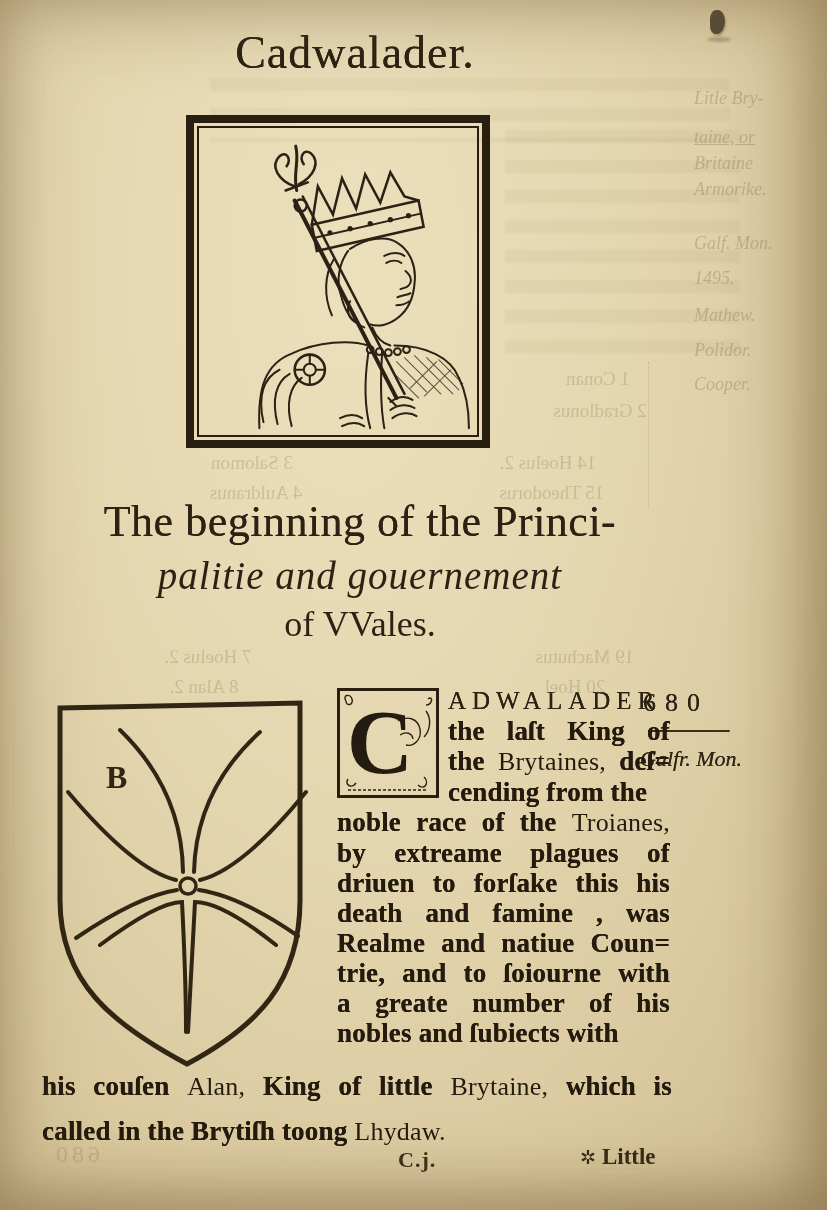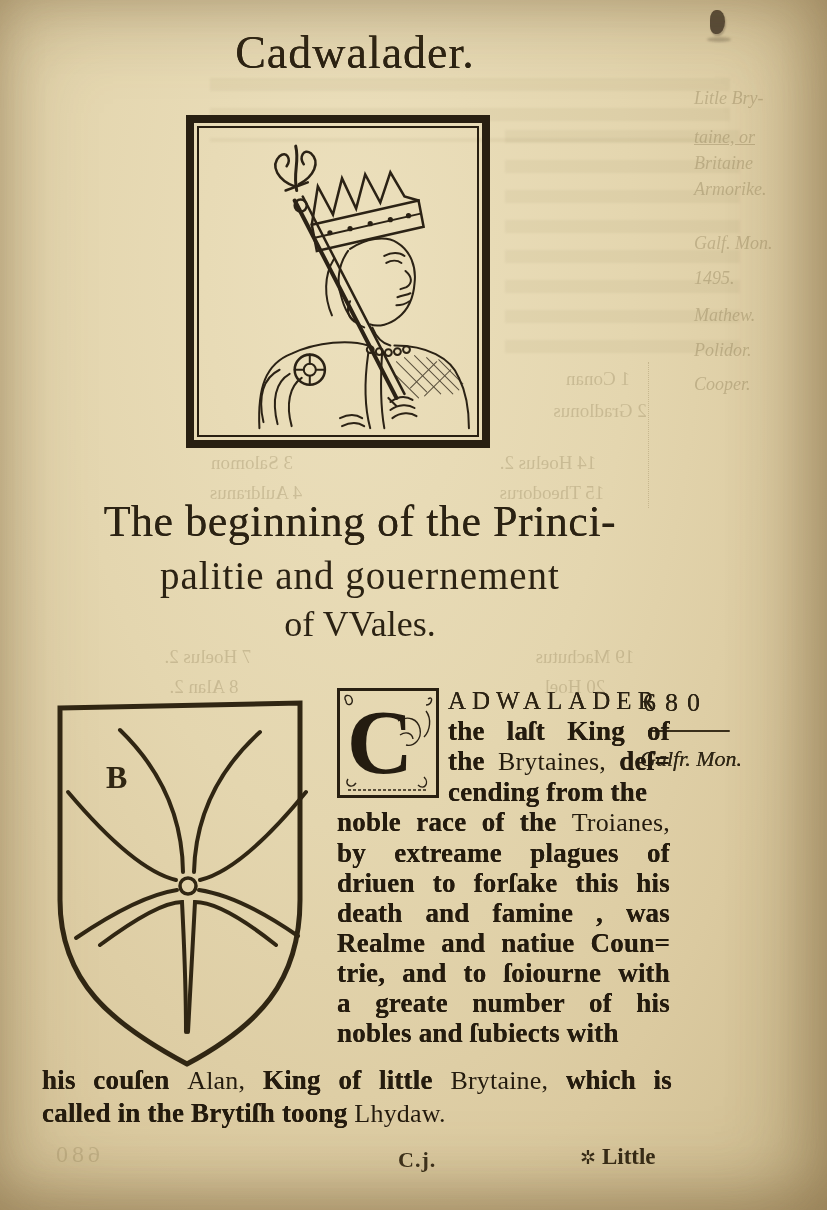--- a/index.html
+++ b/index.html
@@ -24,21 +24,21 @@
     position:absolute; left:186px; top:115px; width:288px; height:317px;
     border:8px solid #281f11; background:transparent;
   }
   .portrait .inner{
     position:absolute; inset:3px; border:2px solid #281f11;
   }
   .portrait svg{position:absolute; inset:5px;}
   
   .heading{position:absolute; left:60px; top:496px; width:600px; text-align:center; color:#2b2213;}
   .heading .h1{font-size:44px; letter-spacing:.5px; text-shadow:0 0 .4px #2b2213;}
-  .heading .h2{font-size:39px; margin-top:6px; letter-spacing:1px;}
+  .heading .h2{font-size:39px; font-style:italic; margin-top:6px; letter-spacing:1px;}
   .heading .h3{font-size:36px; margin-top:5px;}
   
   .shield{position:absolute; left:36px; top:690px; width:300px; height:400px;}
   
   .year{
     position:absolute; left:643px; top:688px; width:100px; text-align:left;
     font-size:26px; letter-spacing:9px; color:#2b2213; text-shadow:0 0 .4px #2b2213;
   }
   .year-rule{position:absolute; left:648px; top:730px; width:82px; height:2px; background:#3a2f1b; border-radius:2px;}
   .source{
@@ -55,21 +55,21 @@
     font-size:25px; letter-spacing:6px; line-height:30px; color:#2b2213;
     text-shadow:0 0 .4px #2b2213; white-space:nowrap;
   }
   .bl-line{
     font-weight:700; font-size:27px; line-height:30px; letter-spacing:.2px;
     text-shadow:0 0 .5px #241b0e; text-align:justify;
   }
   .bl-line:not(:last-child){text-align-last:justify;}
   .rm{font-weight:400; font-size:26px; text-shadow:none;}
   .para-bottom{position:absolute; left:42px; top:1064px; width:630px; color:#241b0e;}
-  .para-bottom .bl-line{font-size:27px; line-height:33px;}
+  .para-bottom .bl-line{font-size:27px; line-height:44px;}
   .para-bottom .bl-line:last-child{text-align:left; text-align-last:left;}
   
   .signature{position:absolute; left:398px; top:1147px; font-size:22px; font-weight:700; color:#3a2f1b; letter-spacing:1px;text-align:center;}
   .catchword{position:absolute; left:580px; top:1144px; font-size:23px; font-weight:700; color:#352a17;}
   .catchword .star{font-family:"DejaVu Sans",sans-serif; font-weight:400; font-size:19px; margin-right:6px;}
   
   .ghost-margin span{
     position:absolute; left:694px; width:110px; font-style:italic; font-size:18px;
     color:#8a7a52; opacity:.38; filter:blur(.4px); white-space:nowrap;
   }

